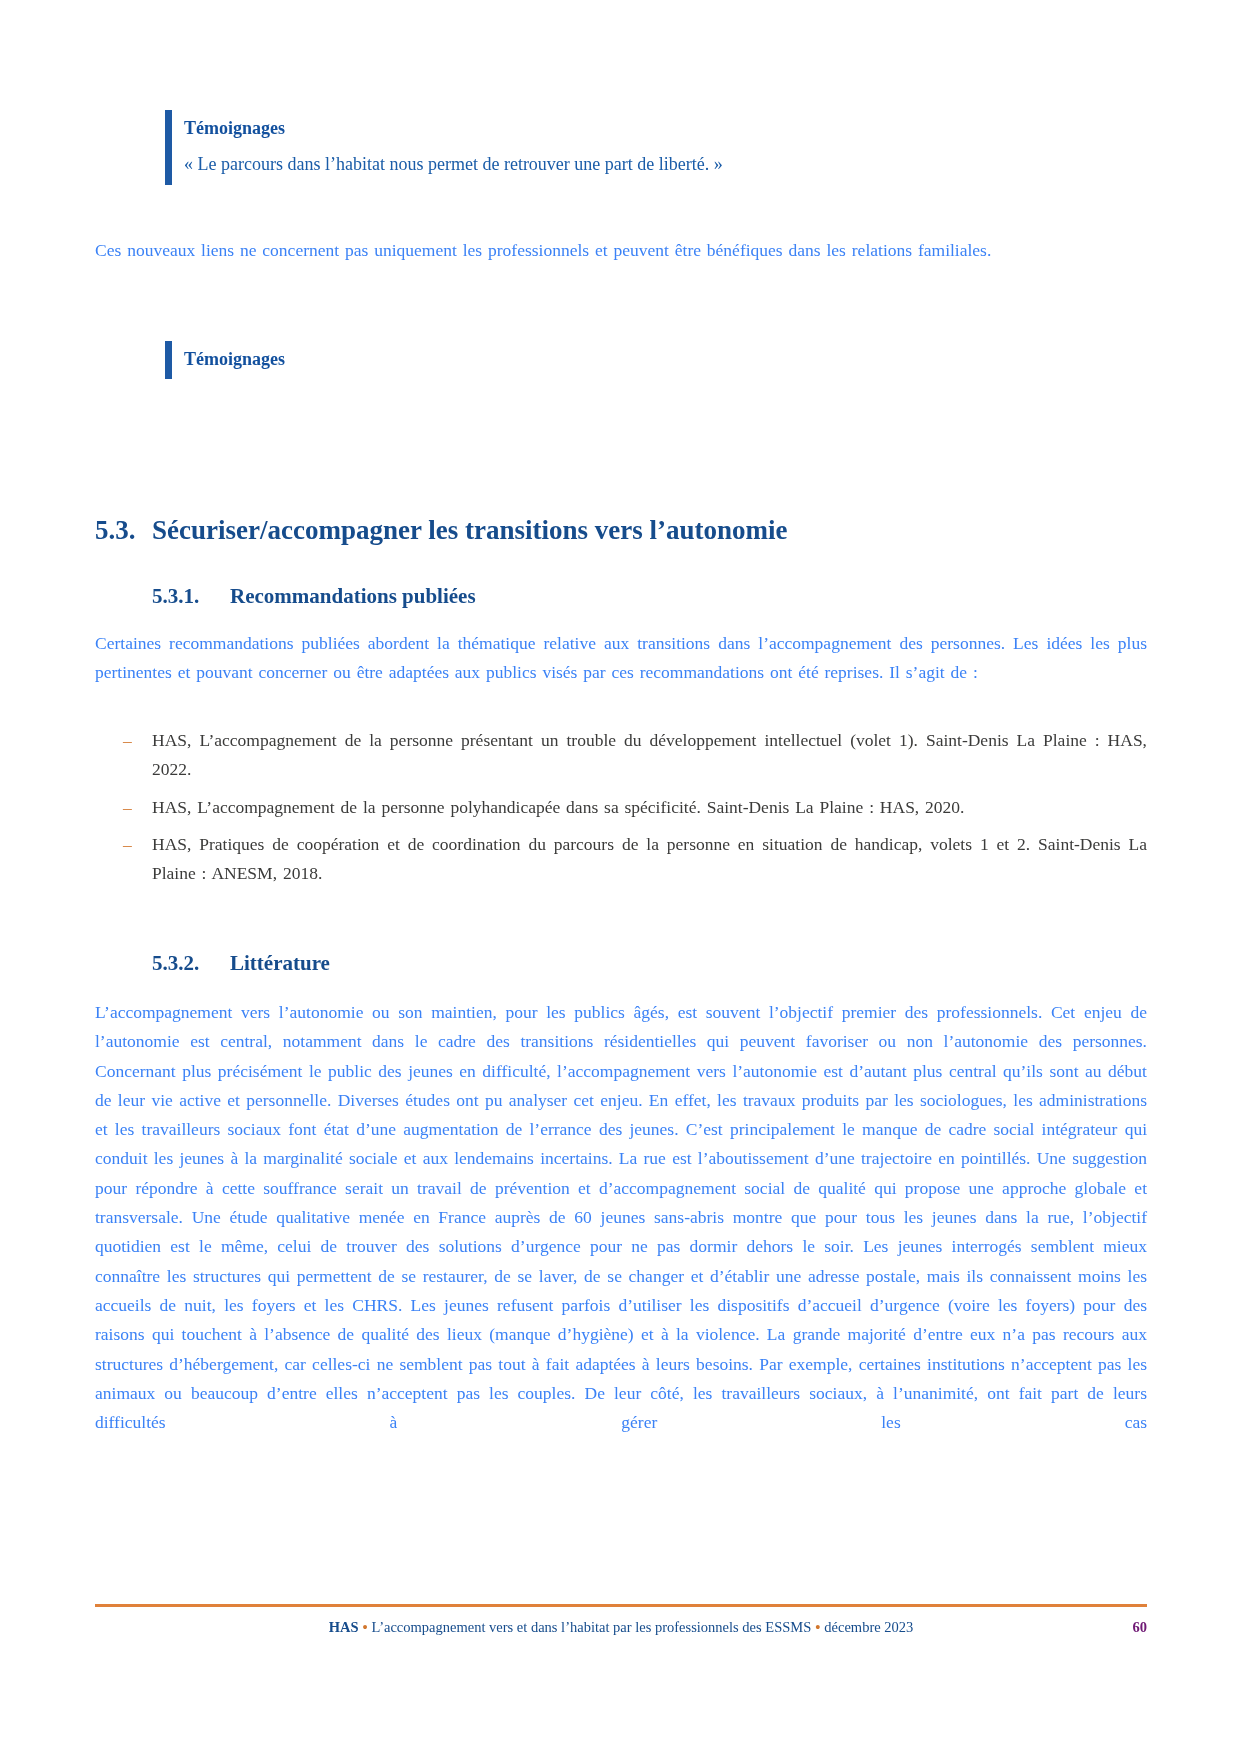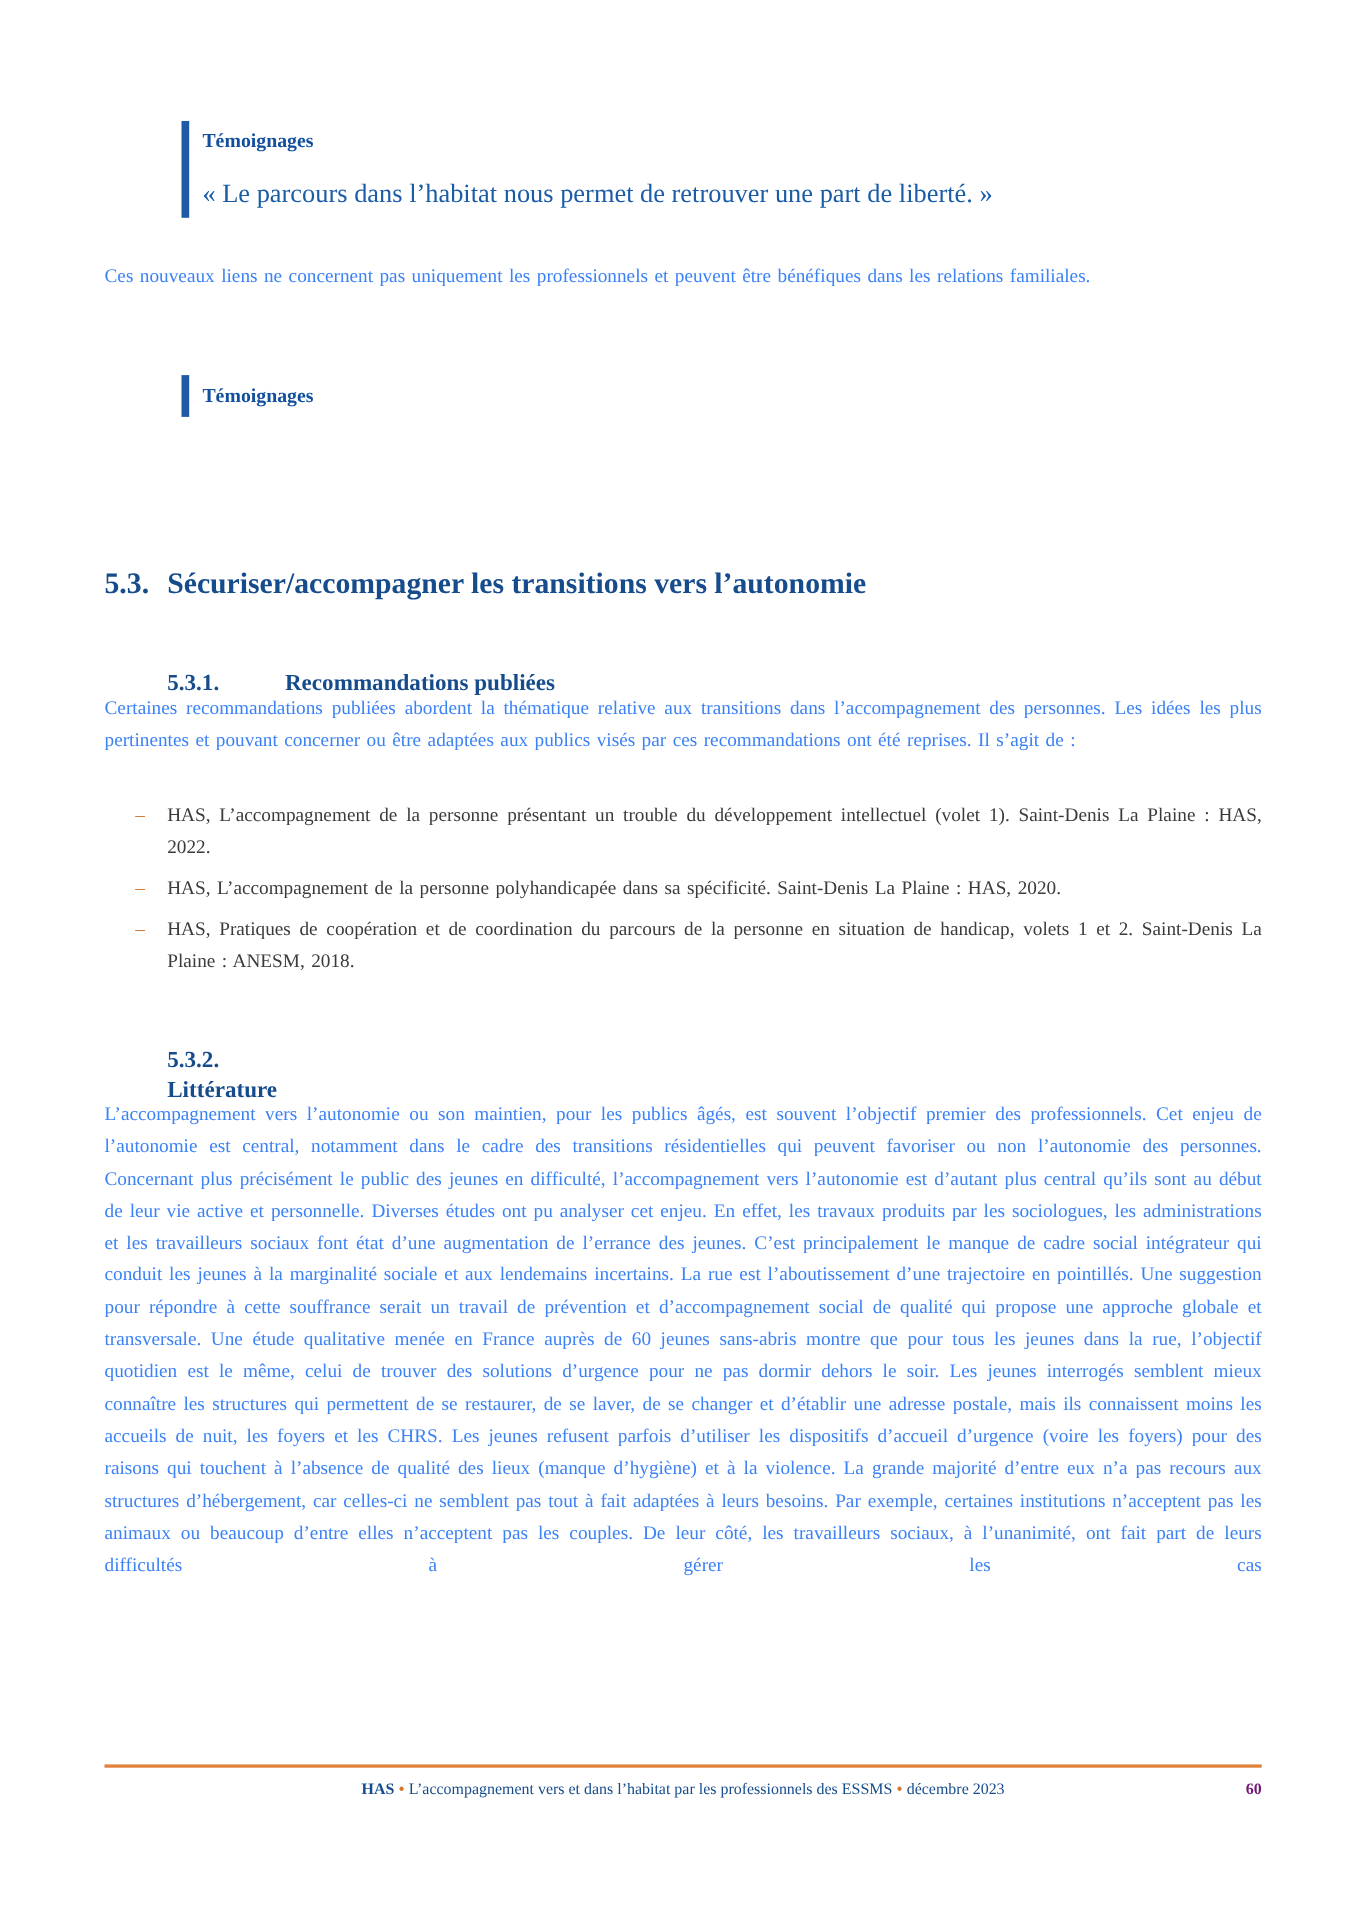--- a/index.html
+++ b/index.html
@@ -30,23 +30,23 @@
     padding: 4px 0 6px 12px;
   }
   .t-title {
     color: #12509e;
     font-weight: bold;
     font-size: 18px;
     line-height: 28px;
   }
   .t-quote {
     color: #1a5ca8;
-    font-size: 24px;
+    font-size: 18px;
     line-height: 30px;
-    margin-top: 20px;
+    margin-top: 7px;
   }
   .testimonial-1 { top: 110px; }
   .testimonial-2 { top: 341px; }
   
   .para {
     position: absolute;
     left: 95px;
     width: 1052px;
     font-size: 17.5px;
     line-height: 29.3px;
@@ -74,22 +74,22 @@
     position: absolute;
     left: 152px;
     width: 1000px;
     display: flex;
     color: #164c8c;
     font-weight: bold;
     font-size: 21px;
     line-height: 27px;
   }
   .h3 .h-num { flex: none; width: 78px; }
-  .h3-1 { top: 607px; gap: 29px; }
-  .h3-2 { top: 950px; flex-direction: column; }
+  .h3-1 { top: 583px; }
+  .h3-2 { top: 950px; }
   
   .ref-list {
     position: absolute;
     left: 95px;
     top: 726px;
     width: 1052px;
     list-style: none;
   }
   .ref-item {
     display: flex;

